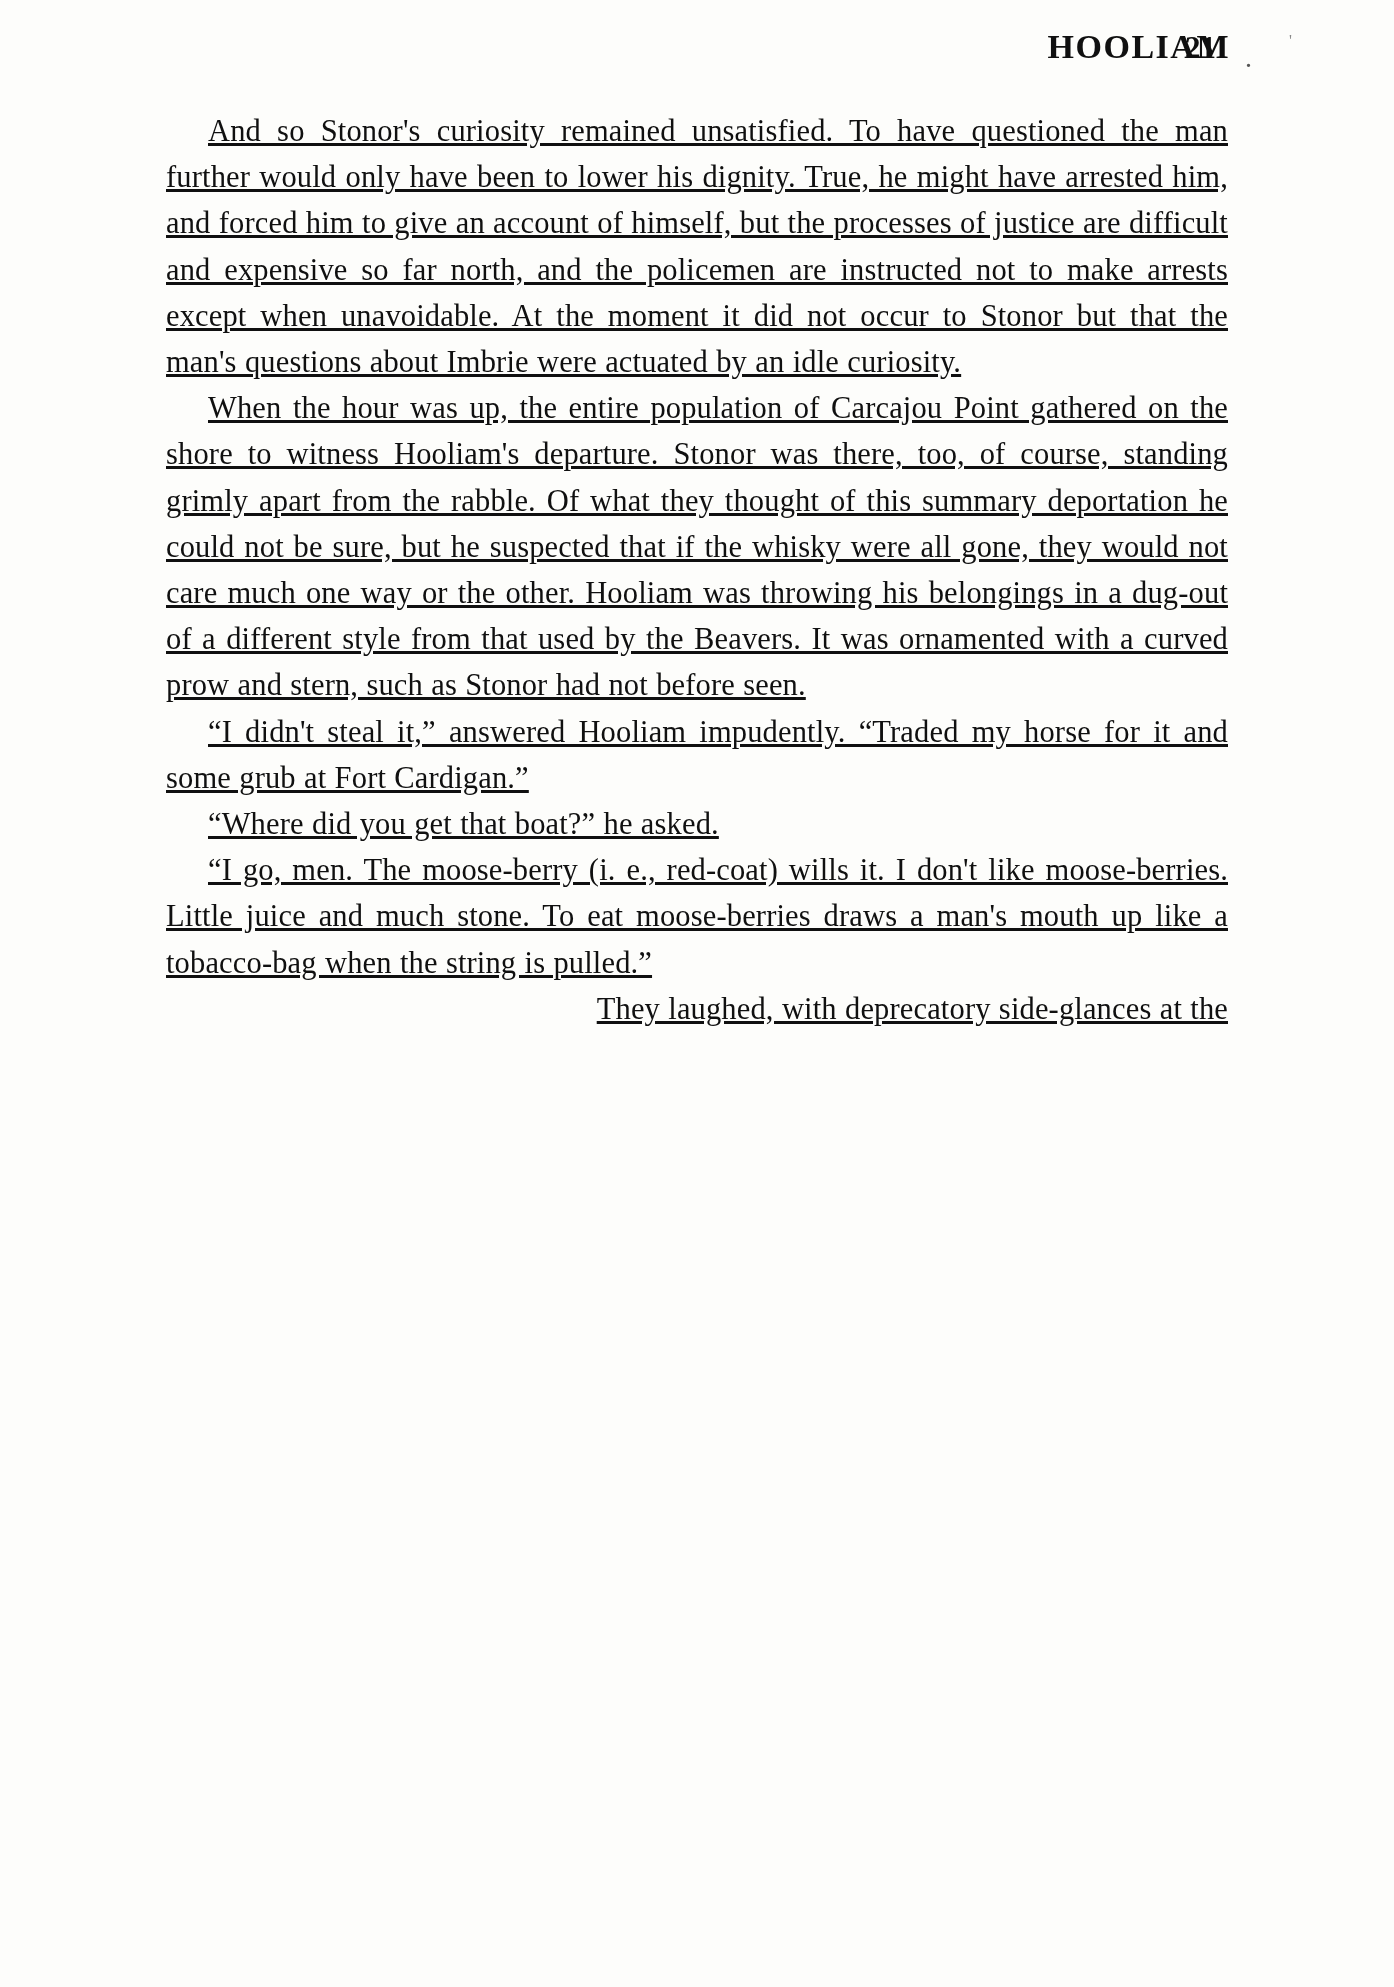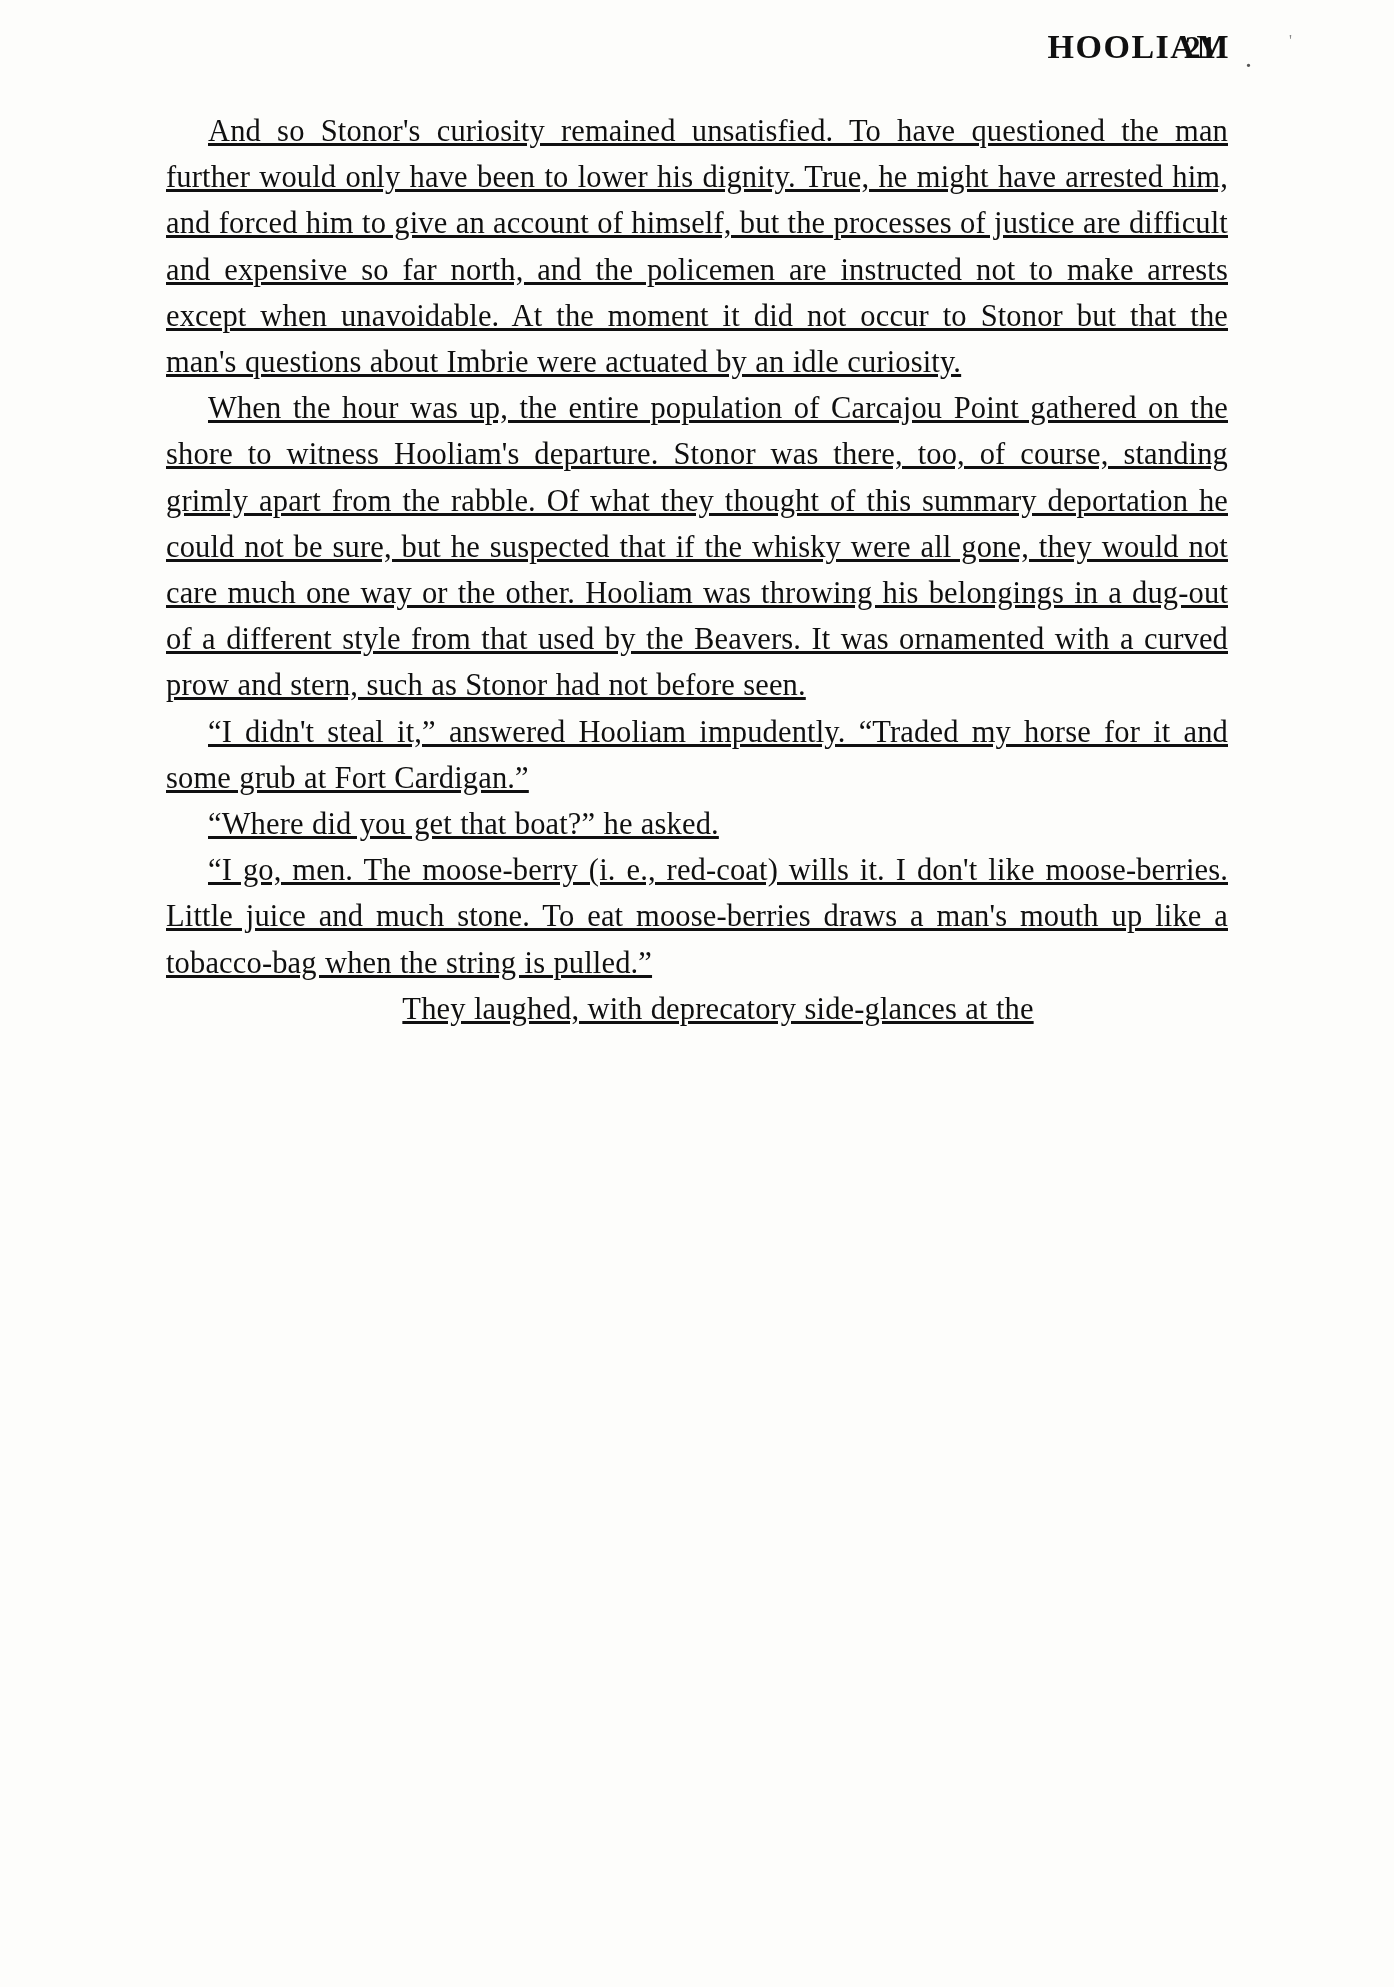--- a/index.html
+++ b/index.html
@@ -74,21 +74,21 @@
     font-size: 30.5px;
     line-height: 46.2px;
     text-align: justify;
     text-justify: inter-word;
     text-indent: 42px;
     font-family: "Liberation Serif", serif;
     letter-spacing: 0.15px;
     word-spacing: 0.5px;
   }
   p.para:last-child {
-    text-align: center;
+    text-align: right;
   }
 </style>
 </head>
 <body>
 
 <div class="page">
 
   <div class="header">
     <div class="running-title">HOOLIAM</div>
     <div class="folio">21</div>

